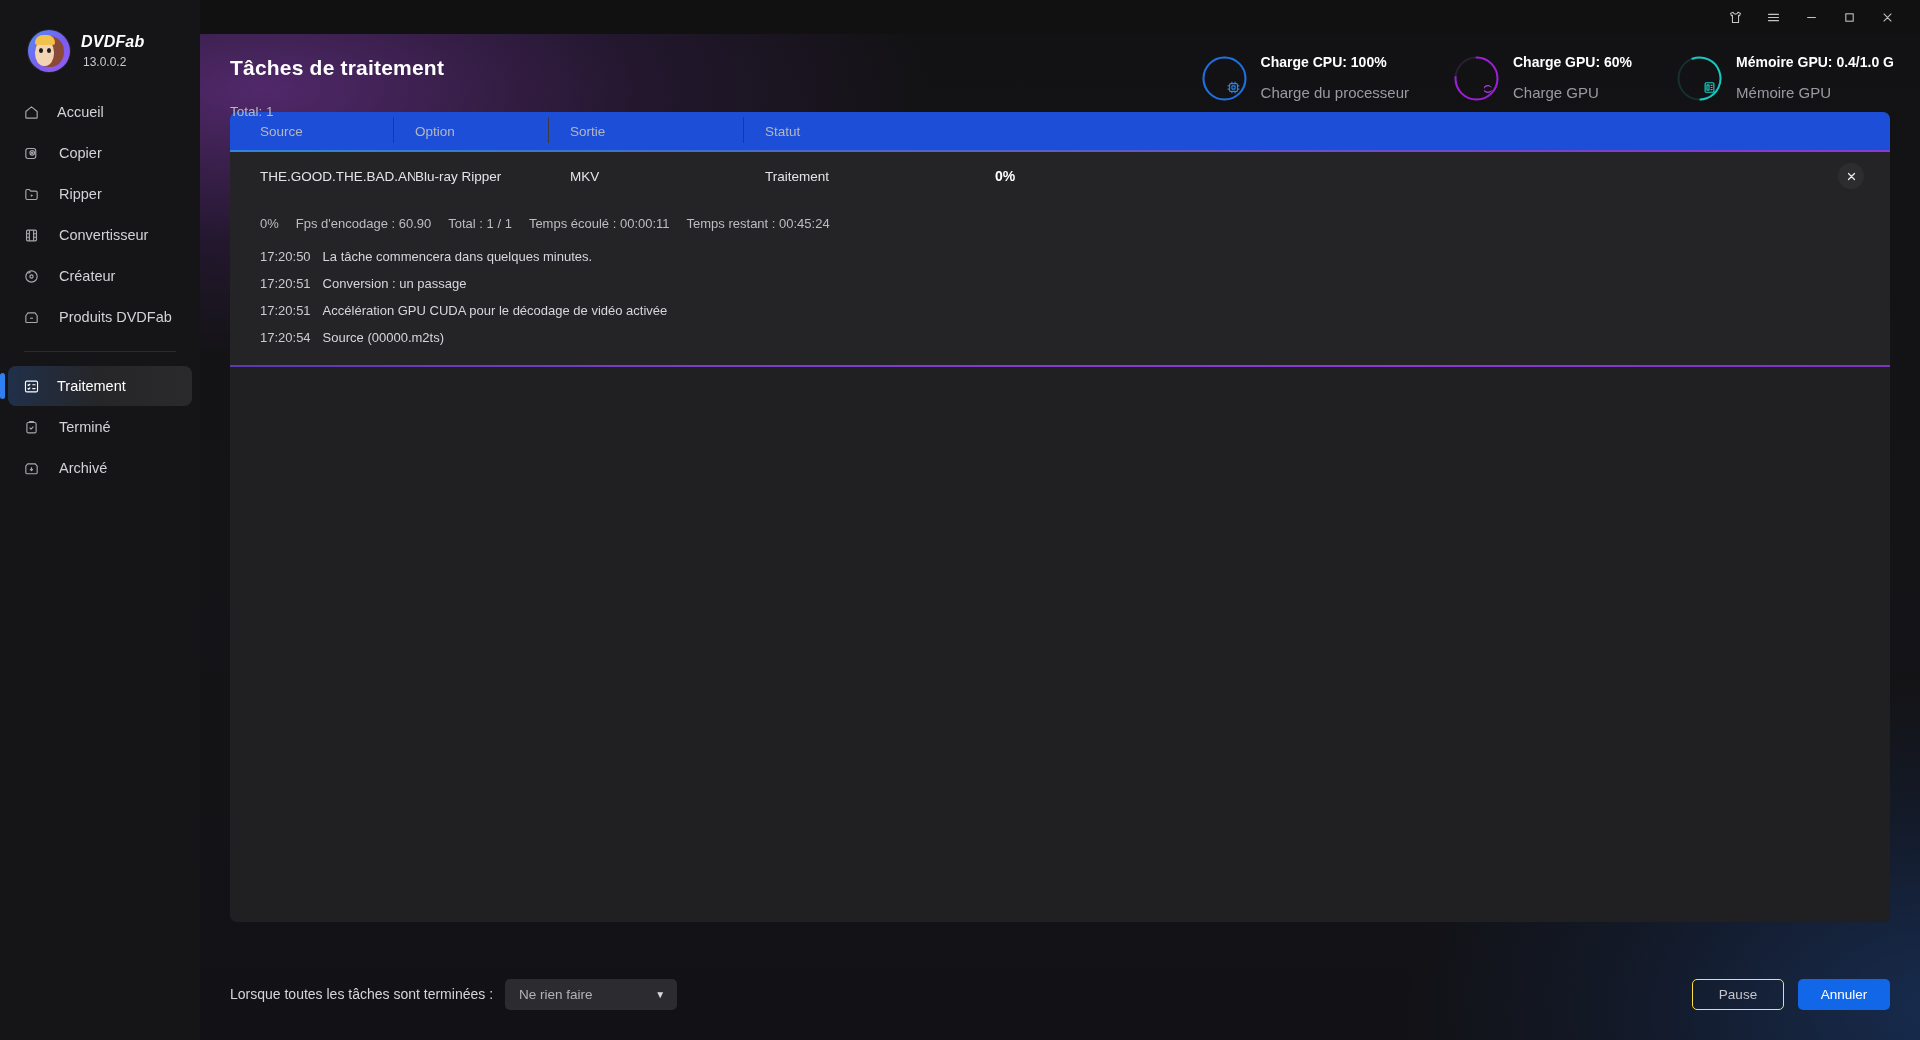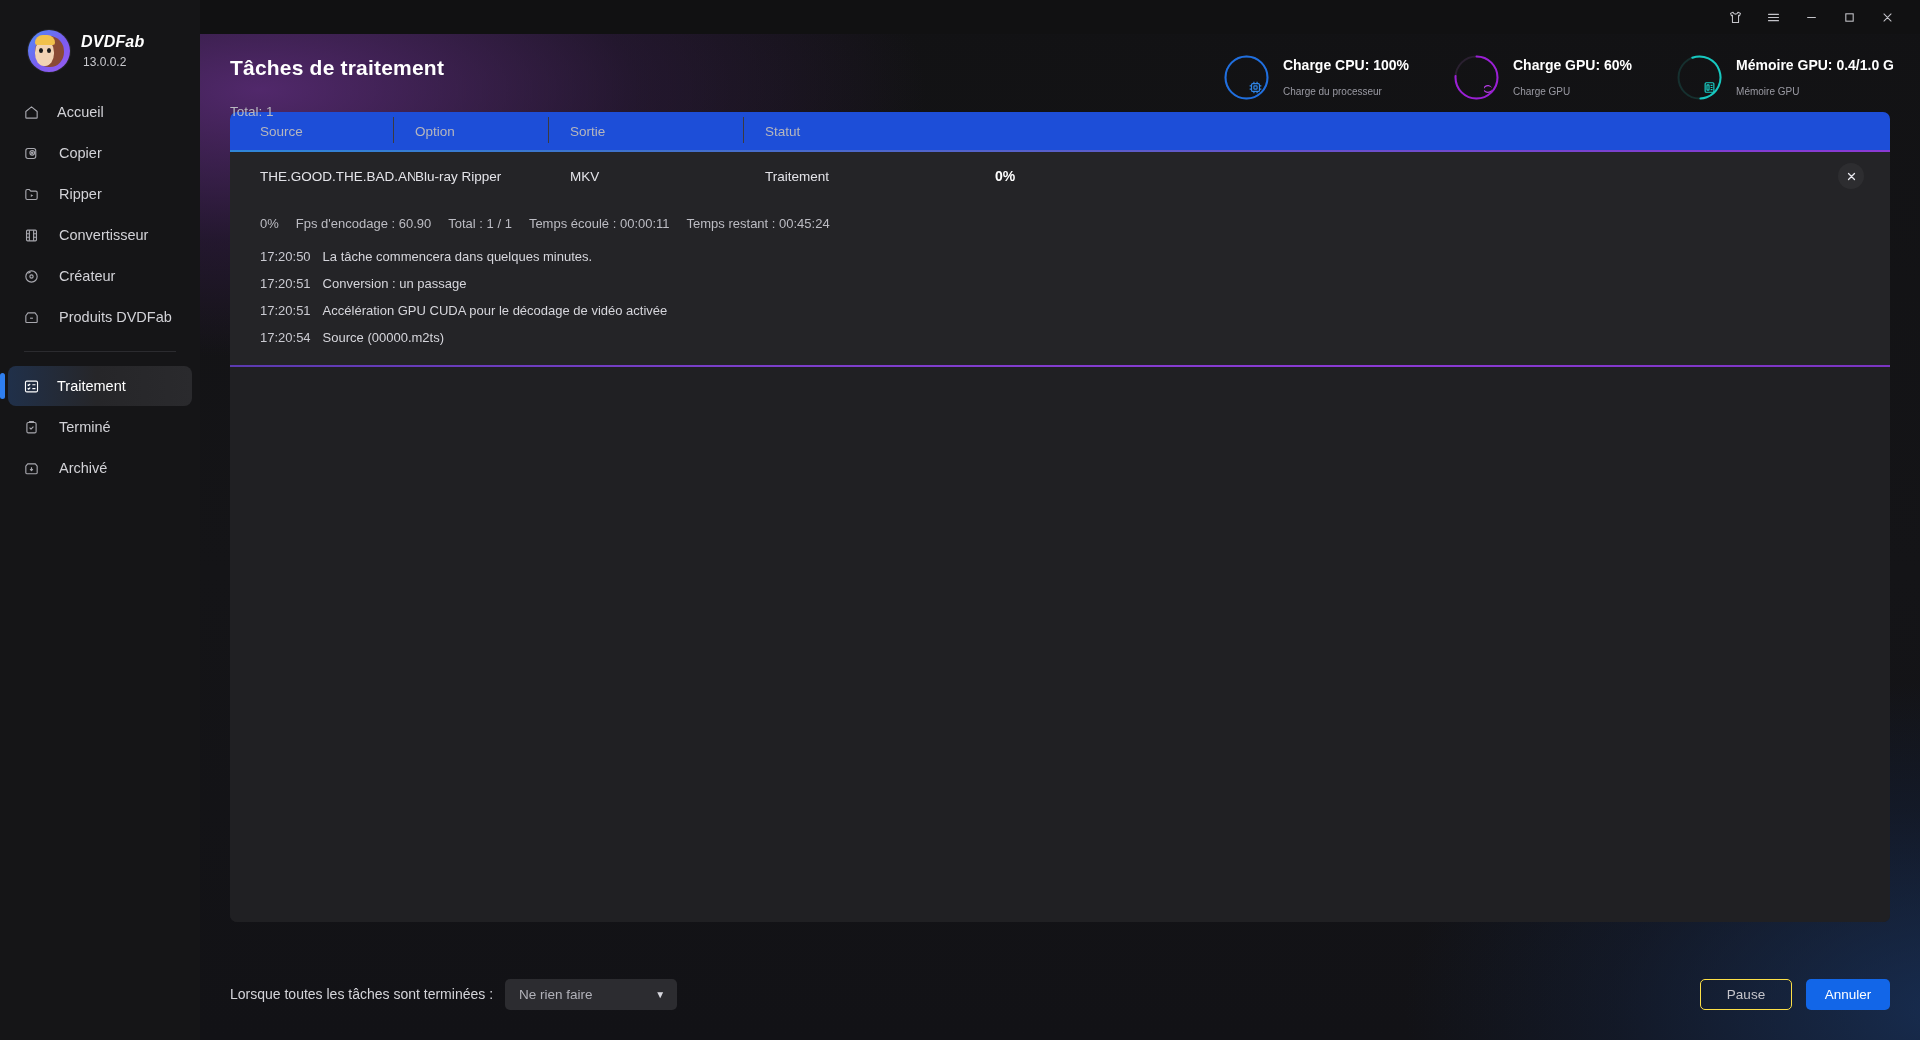--- a/index.html
+++ b/index.html
@@ -136,21 +136,21 @@
   .monitor { display:flex; align-items:center; gap:13px; }
   .ring {
     width:47px; height:47px; border-radius:50%;
     display:flex; align-items:center; justify-content:center;
     position:relative; flex:0 0 47px;
   }
   .ring svg { position:absolute; inset:0; }
   .ring .glyph { position:relative; z-index:2; display:block; }
   .mon-text { line-height:1.25; }
   .mon-title { font-size:14px; font-weight:bold; color:#ffffff; white-space:nowrap; }
-  .mon-sub { font-size:10px; color:#9a9aa3; margin-top:12px; white-space:nowrap; }
+  .mon-sub { font-size:15px; color:#9a9aa3; margin-top:12px; white-space:nowrap; }
   .panel-wrap {
     background:#1f1f22; border-radius:7px; overflow:hidden;
     flex:1 1 auto; display:flex; flex-direction:column;
     margin-bottom:26px;
   }
   .thead {
     display:flex; align-items:center; height:38px;
     background:#1d4ed8; color:#b6b6bd; font-size:13.5px;
     padding-left:30px;
   }
@@ -218,21 +218,21 @@
     margin-left:auto; display:flex; align-items:center; gap:14px;
   }
   .btn {
     height:31px; border-radius:5px; font-size:13.5px;
     display:flex; align-items:center; justify-content:center; cursor:pointer;
   }
   .btn-pause {
     width:92px; border:1px solid #fde047; color:#c5c5cb; background:transparent;
   }
   .btn-cancel {
-    width:84px; background:#1266e8; color:#ffffff;
+    width:92px; background:#1266e8; color:#ffffff;
   }
 </style>
 </head>
 <body>
 
 <div class="app">
 
   <aside class="sidebar">
     <div class="brand">
       <div class="brand-logo">

